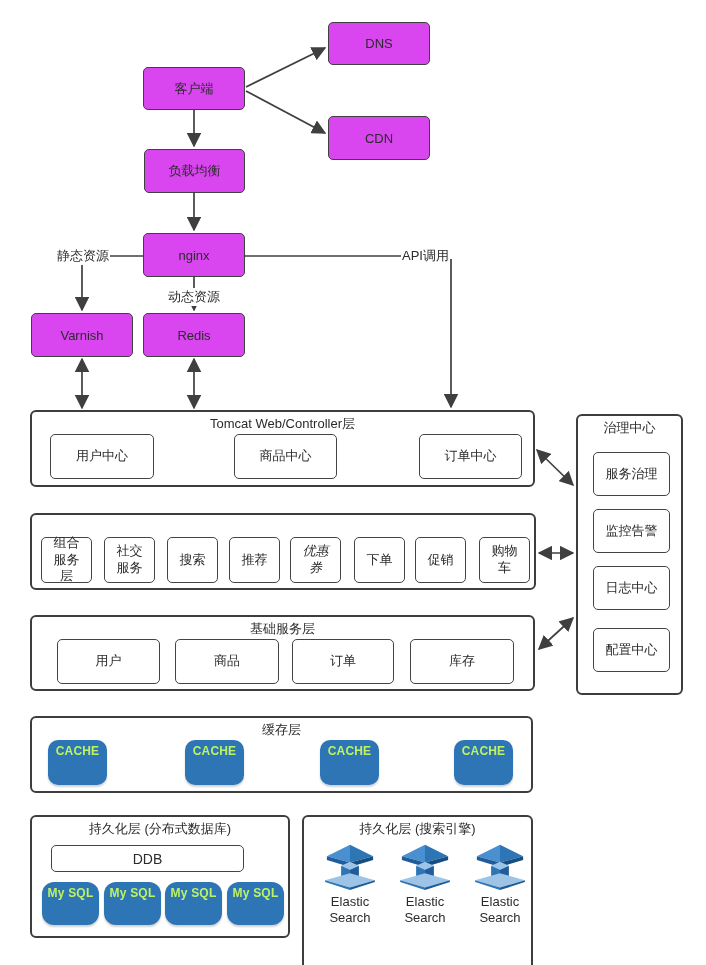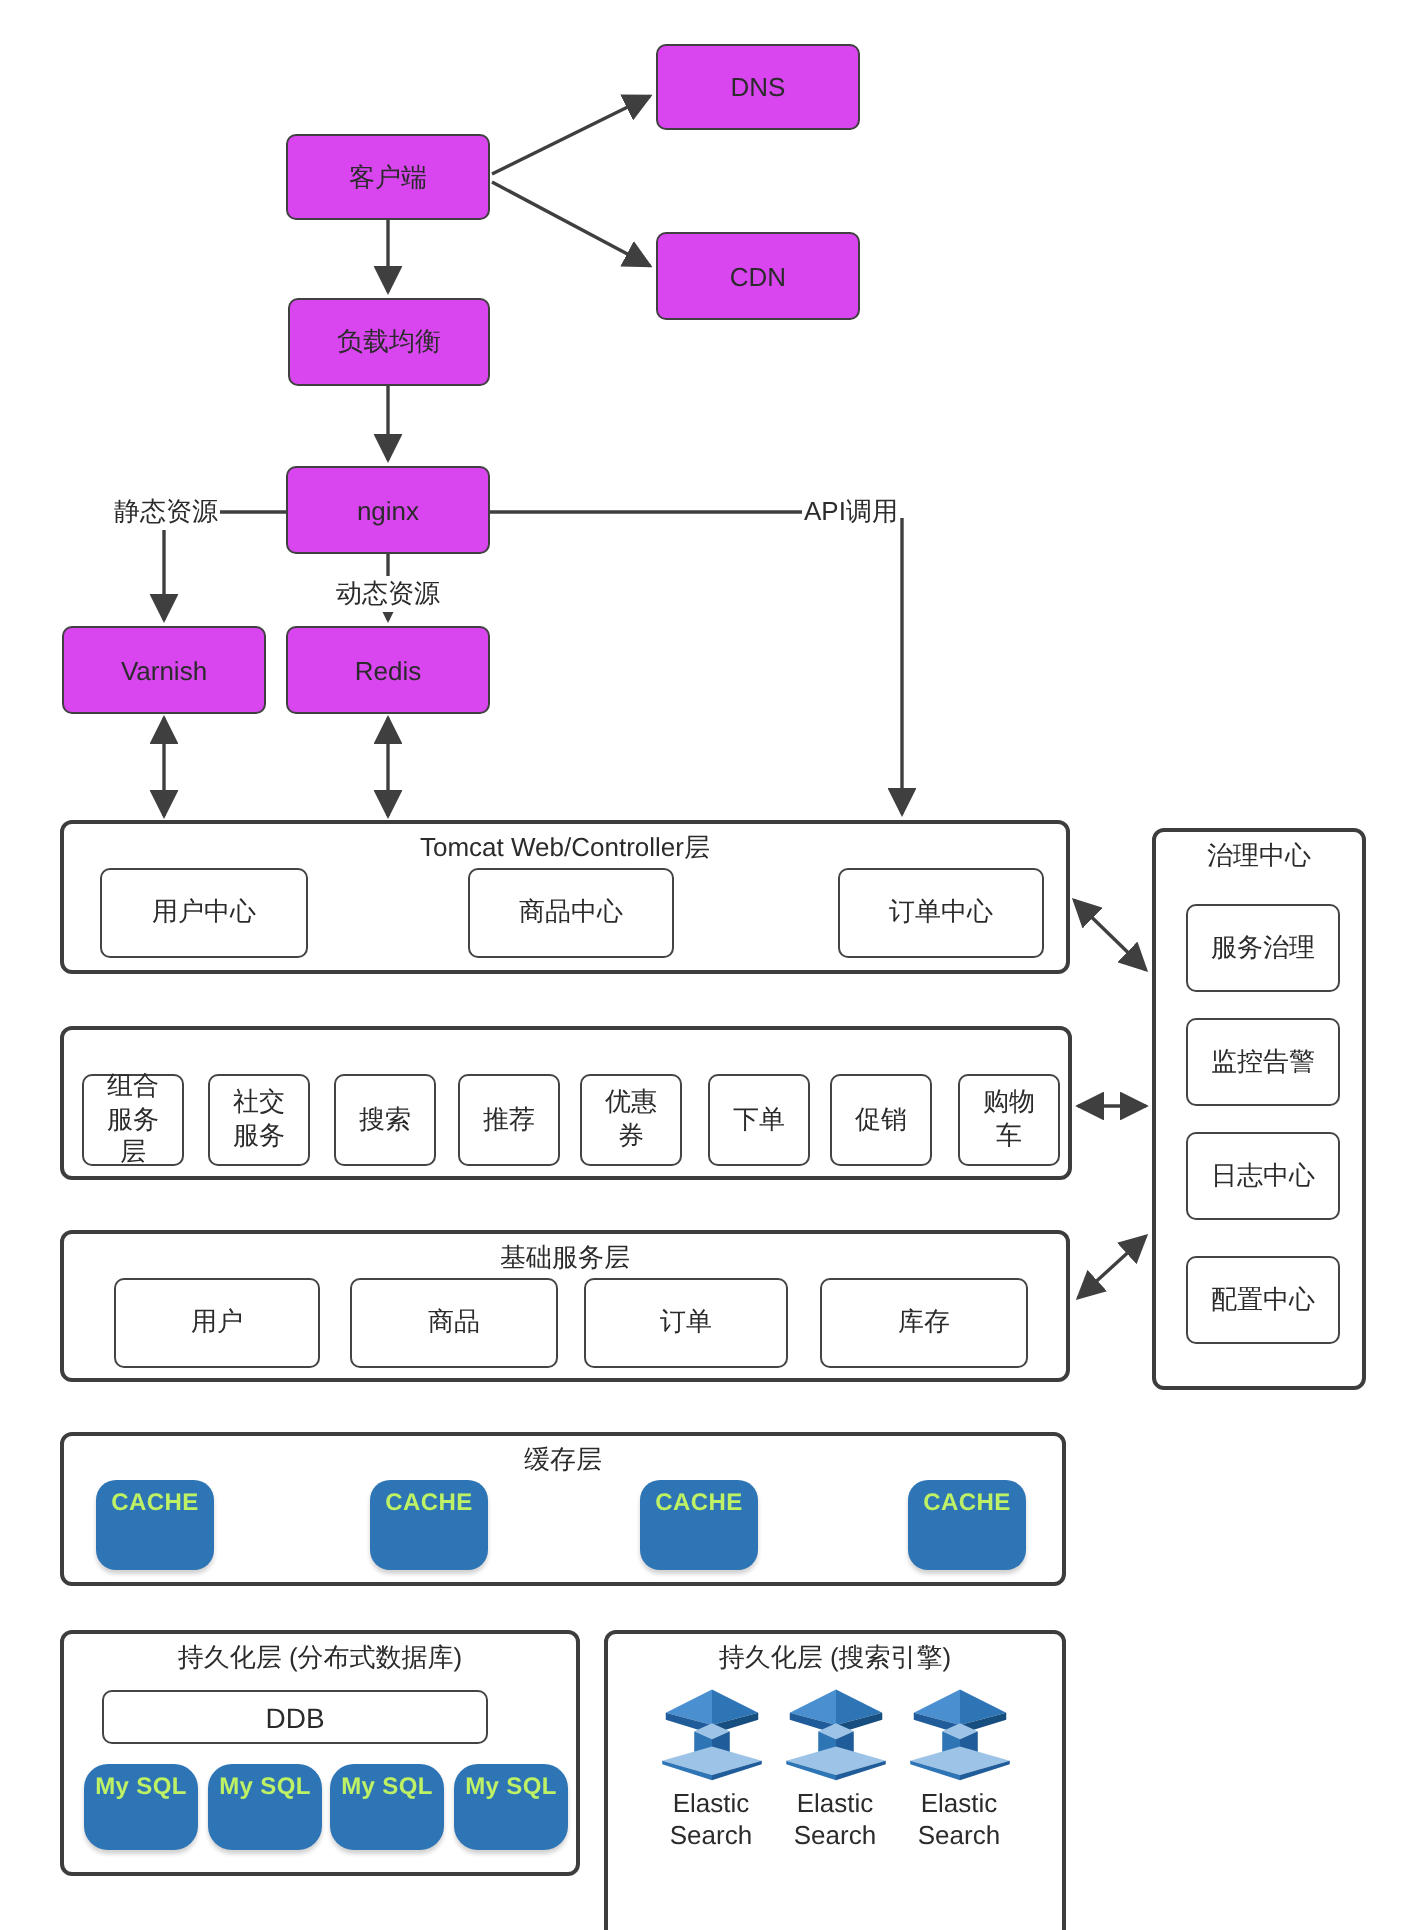--- a/index.html
+++ b/index.html
@@ -98,21 +98,22 @@
     align-items: center;
     justify-content: center;
     font-size: 14px;
   }
 
   .es-row {
     position: absolute;
     left: 0; right: 0;
     top: 26px;
     display: flex;
-    justify-content: center;
+    justify-content: flex-end;
+    gap: 13px;
   }
   .es-unit {
     width: 62px;
     display: flex;
     flex-direction: column;
     align-items: center;
   }
   .es-label {
     margin-top: 3px;
     font-size: 13px;
@@ -167,21 +168,21 @@
     <div class="inner-box" style="left:18px;top:22px;width:104px;height:45px;">用户中心</div>
     <div class="inner-box" style="left:202px;top:22px;width:103px;height:45px;">商品中心</div>
     <div class="inner-box" style="left:387px;top:22px;width:103px;height:45px;">订单中心</div>
   </div>
 
   <div class="layer" style="left:30px;top:513px;width:506px;height:77px;">
     <div class="inner-box" style="left:9px;top:22px;width:51px;height:46px;padding:0 8px;">组合服务层</div>
     <div class="inner-box" style="left:72px;top:22px;width:51px;height:46px;padding:0 8px;">社交服务</div>
     <div class="inner-box" style="left:135px;top:22px;width:51px;height:46px;padding:0 8px;">搜索</div>
     <div class="inner-box" style="left:197px;top:22px;width:51px;height:46px;padding:0 8px;">推荐</div>
-    <div class="inner-box" style="left:258px;top:22px;width:51px;height:46px;padding:0 8px;">优惠券</div>
+    <div class="inner-box" style="left:258px;top:22px;width:51px;height:46px;padding:0 8px;font-style:italic;">优惠券</div>
     <div class="inner-box" style="left:322px;top:22px;width:51px;height:46px;padding:0 8px;">下单</div>
     <div class="inner-box" style="left:383px;top:22px;width:51px;height:46px;padding:0 8px;">促销</div>
     <div class="inner-box" style="left:447px;top:22px;width:51px;height:46px;padding:0 8px;">购物车</div>
   </div>
 
   <div class="layer" style="left:30px;top:615px;width:505px;height:76px;">
     <div class="layer-title">基础服务层</div>
     <div class="inner-box" style="left:25px;top:22px;width:103px;height:45px;">用户</div>
     <div class="inner-box" style="left:143px;top:22px;width:104px;height:45px;">商品</div>
     <div class="inner-box" style="left:260px;top:22px;width:102px;height:45px;">订单</div>

